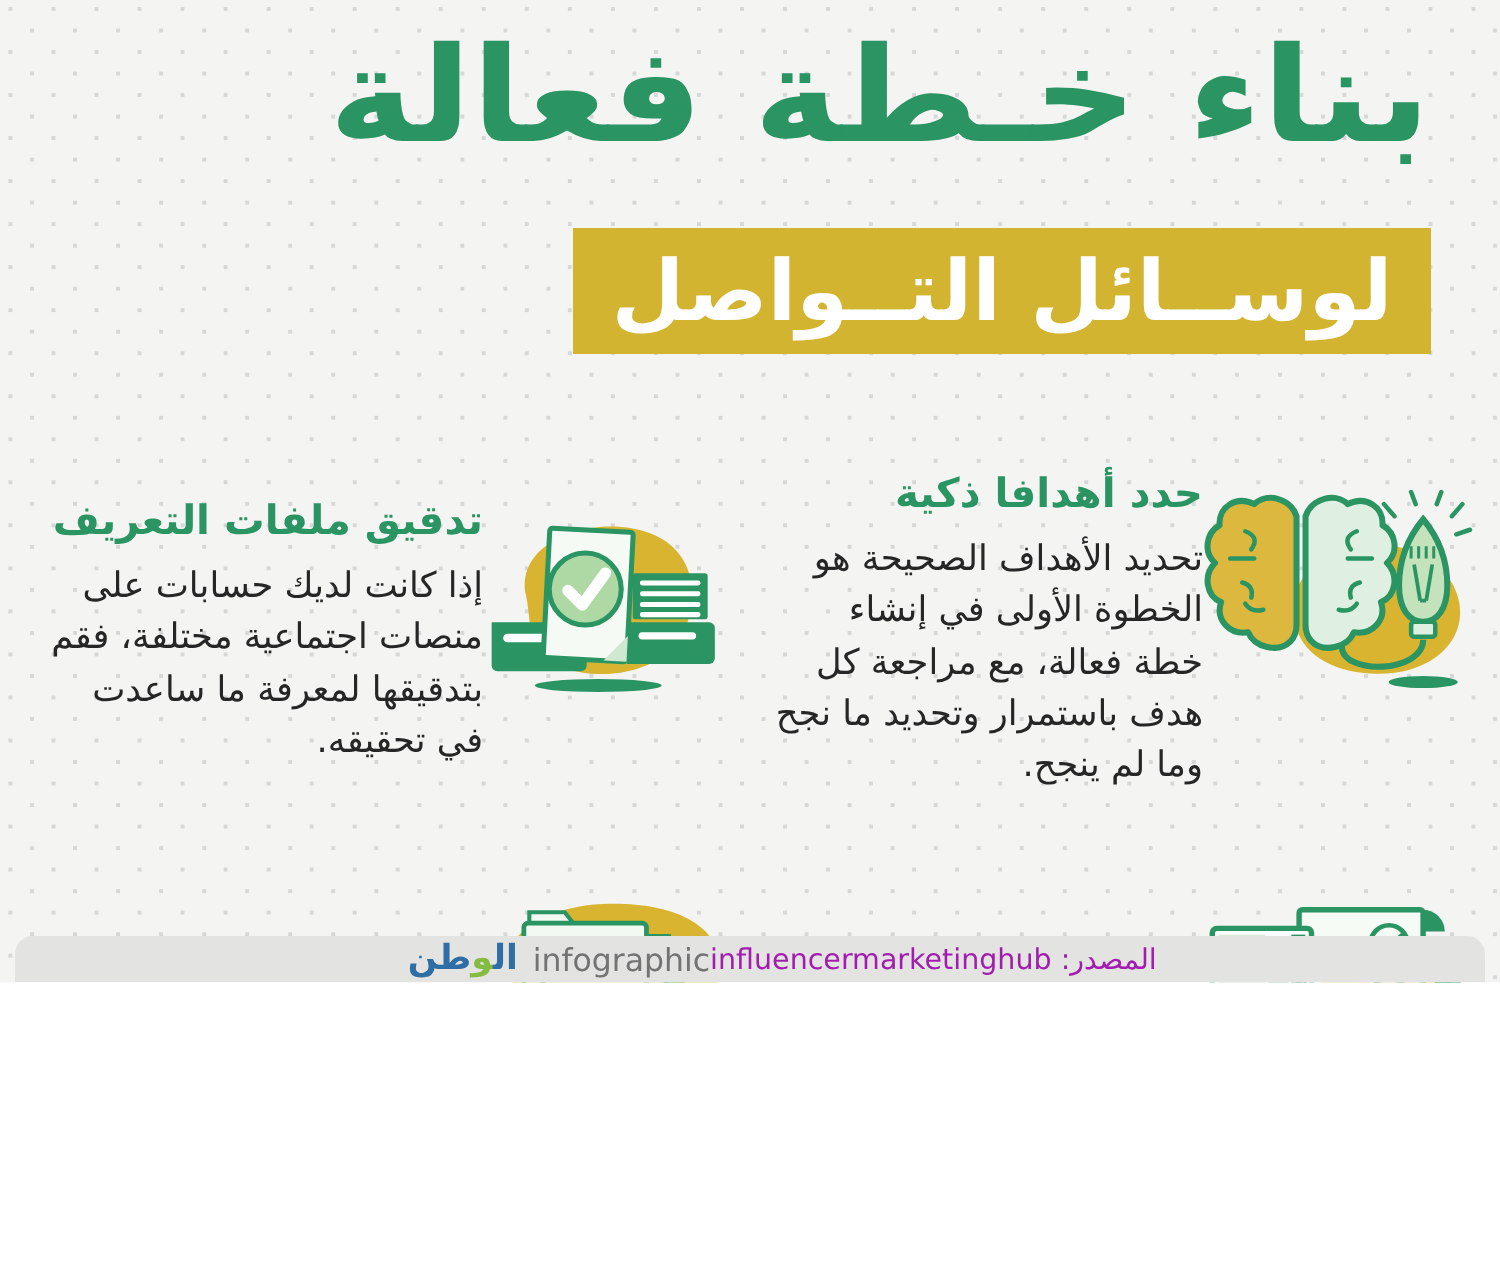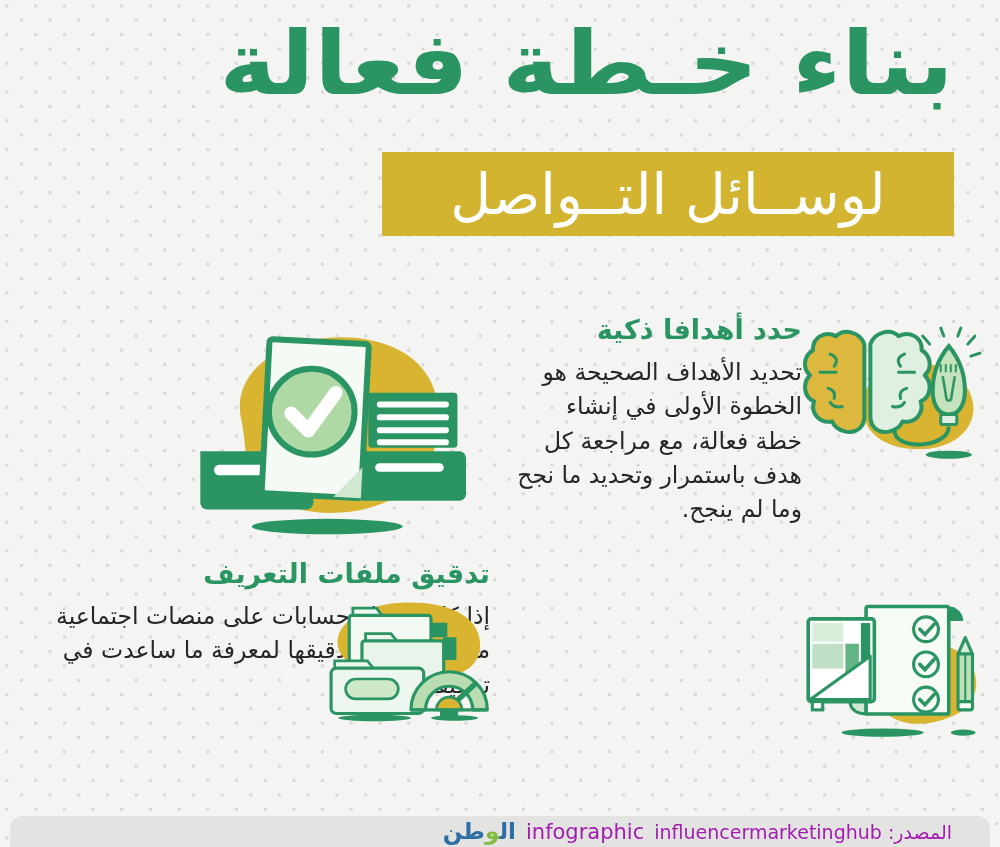--- a/index.html
+++ b/index.html
@@ -1,58 +1,58 @@
 <!DOCTYPE html>
 <html lang="ar"><head>
 <meta charset="utf-8">
 <style>
   html,body{margin:0;padding:0;background:#fff;}
   .canvas{
-    position:relative;width:1000px;height:847px;overflow:hidden;
+    position:relative;width:1000px;height:655px;overflow:hidden;
     background-color:#f4f4f3;
     background-image:
       radial-gradient(#d7d7d7 1.4px, transparent 1.6px),
       radial-gradient(#d7d7d7 1.4px, transparent 1.6px);
     background-size:28.7px 28.7px;
     background-position:7px 6px, 21.3px 20.3px;
     font-family:"DejaVu Sans", sans-serif;
   }
   .title{
     position:absolute;top:12px;right:46px;
     color:#2a9463;font-size:88px;font-weight:bold;line-height:1.18;
     direction:rtl;white-space:nowrap;
     transform:scaleX(1.10);transform-origin:100% 50%;
   }
   .banner{
     position:absolute;top:152px;right:46px;width:572px;height:84px;
     background:#d2b430;color:#ffffff;
     display:flex;align-items:center;justify-content:center;
-    font-size:56px;font-weight:normal;direction:rtl;white-space:nowrap;
+    font-size:56px;font-weight:bold;direction:rtl;white-space:nowrap;
   }
   .section{position:absolute;display:flex;direction:rtl;align-items:flex-start;}
   .sec-tr{top:310px;right:12px;width:472px;}
-  .sec-tl{top:304px;left:28px;width:462px;flex-direction:column;}
+  .sec-tl{top:328px;left:28px;width:462px;}
   .sec-br{top:580px;right:12px;width:472px;}
   .sec-bl{top:580px;left:28px;width:462px;}
   .icon-box{flex:0 0 186px;padding-top:10px;}
   .sec-tl .icon-box,.sec-bl .icon-box{flex:0 0 168px;}
   .icon-box svg{width:100%;height:auto;display:block;}
   .txt{flex:1;padding-top:4px;}
   .heading{color:#2a9463;font-size:27px;font-weight:bold;margin:0 0 10px 0;text-align:right;direction:rtl;}
   .body{color:#262626;font-size:23.5px;line-height:1.46;margin:0;direction:rtl;}
   .footer{
     position:absolute;left:10px;right:10px;bottom:0;height:31px;
     background:#e3e3e2;border-radius:12px 12px 0 0;
-    display:flex;align-items:center;justify-content:flex-end;
-    padding:0 38px 0 56px;box-sizing:border-box;gap:10px;
+    display:flex;align-items:center;justify-content:center;
+    padding:0 13px 0 56px;box-sizing:border-box;
   }
   .brand{display:flex;align-items:center;gap:10px;direction:ltr;}
   .logo{font-size:23px;font-weight:bold;color:#2f6ea5;direction:rtl;line-height:1;}
   .logo .waw{color:#84bb41;}
-  .brand-label{font-size:21px;color:#a21caf;}
+  .brand-label{font-size:21px;color:#737373;}
   .source{font-size:19px;color:#a21caf;direction:rtl;white-space:nowrap;}
 </style>
 </head>
 <body>
 
 <div class="canvas">
 
   <div class="title">بناء خـطة فعالة</div>
 
   <div class="banner">

